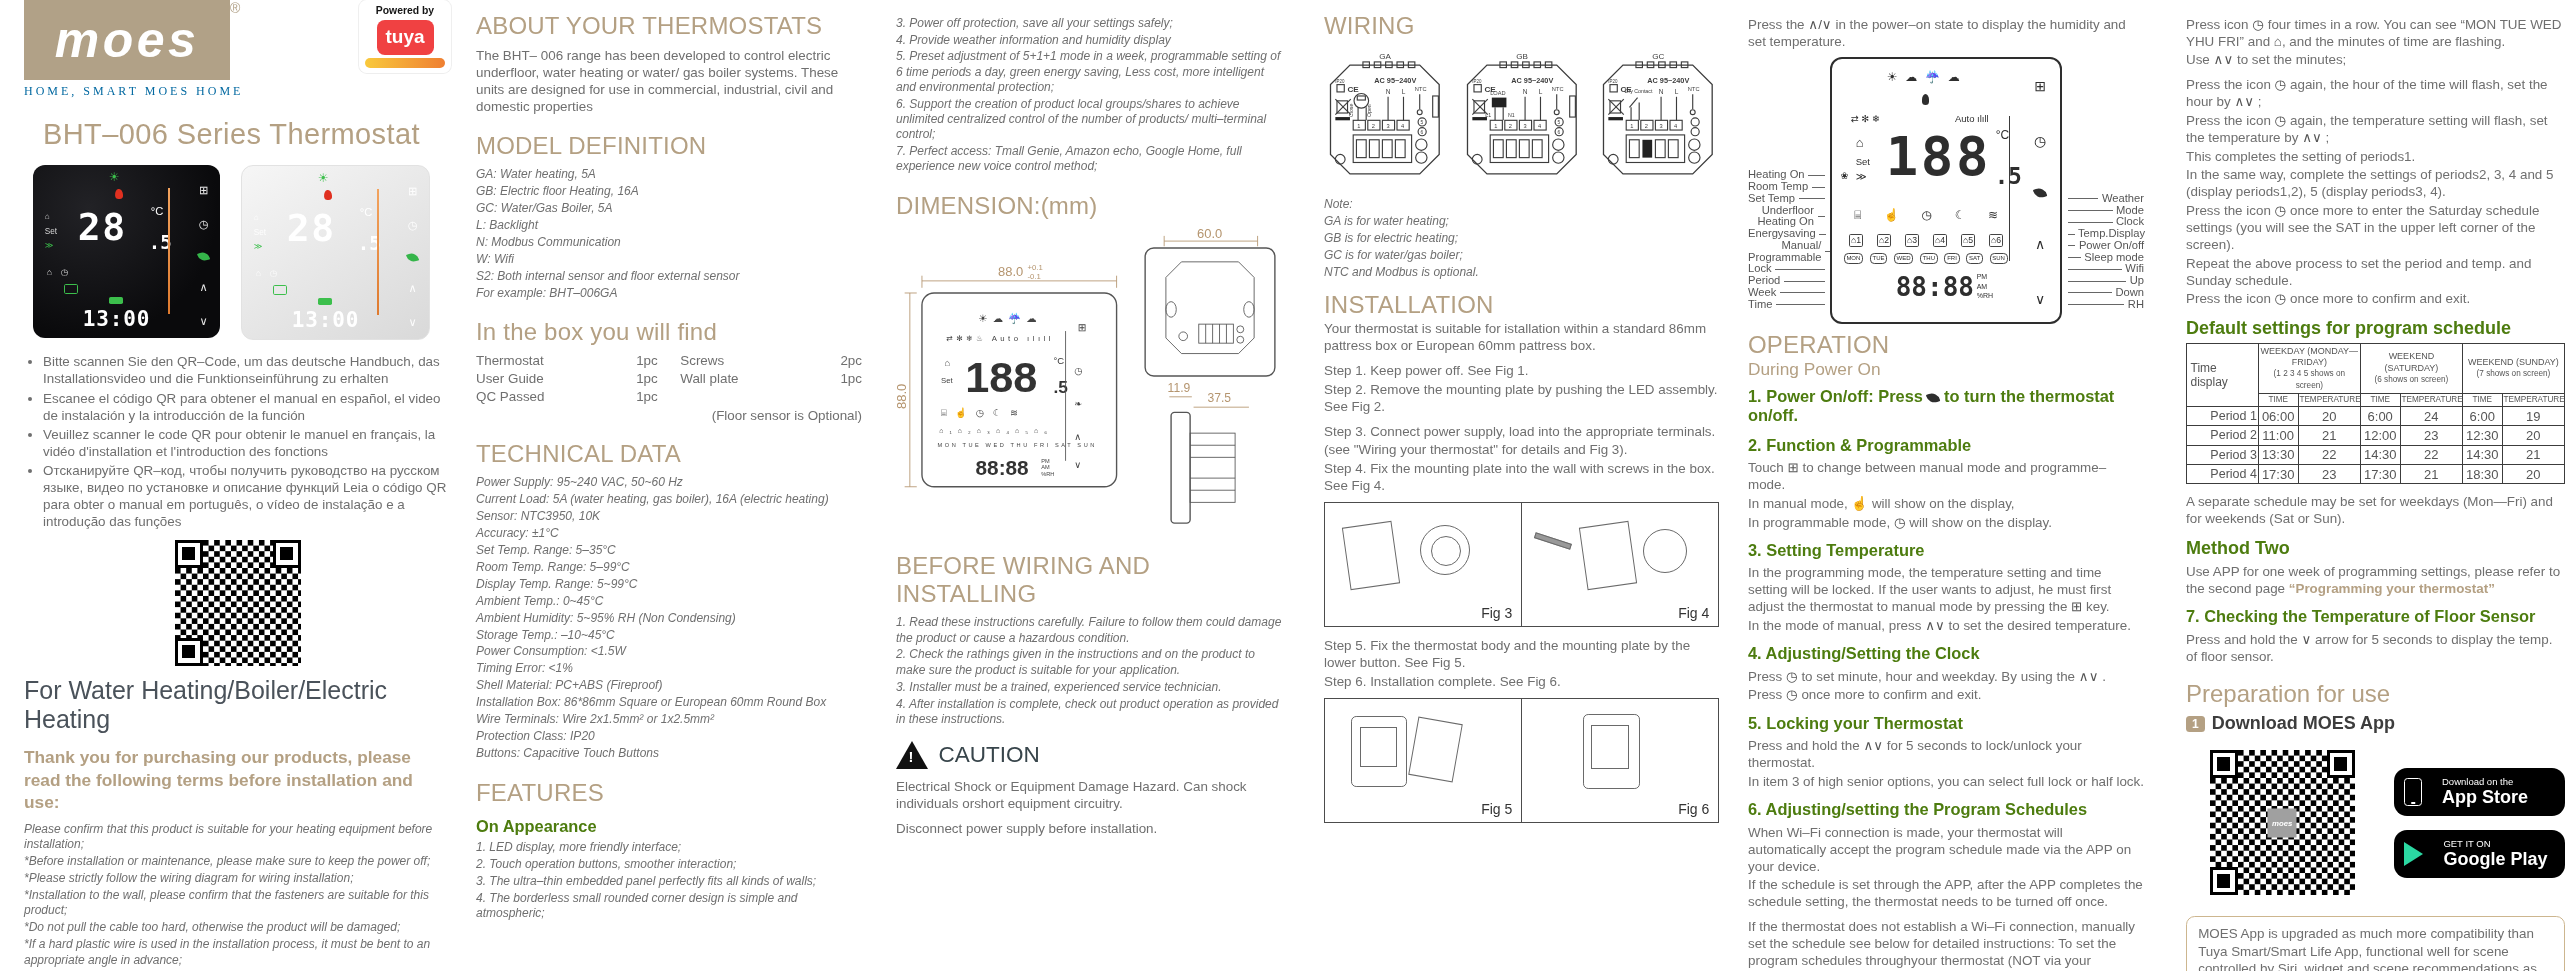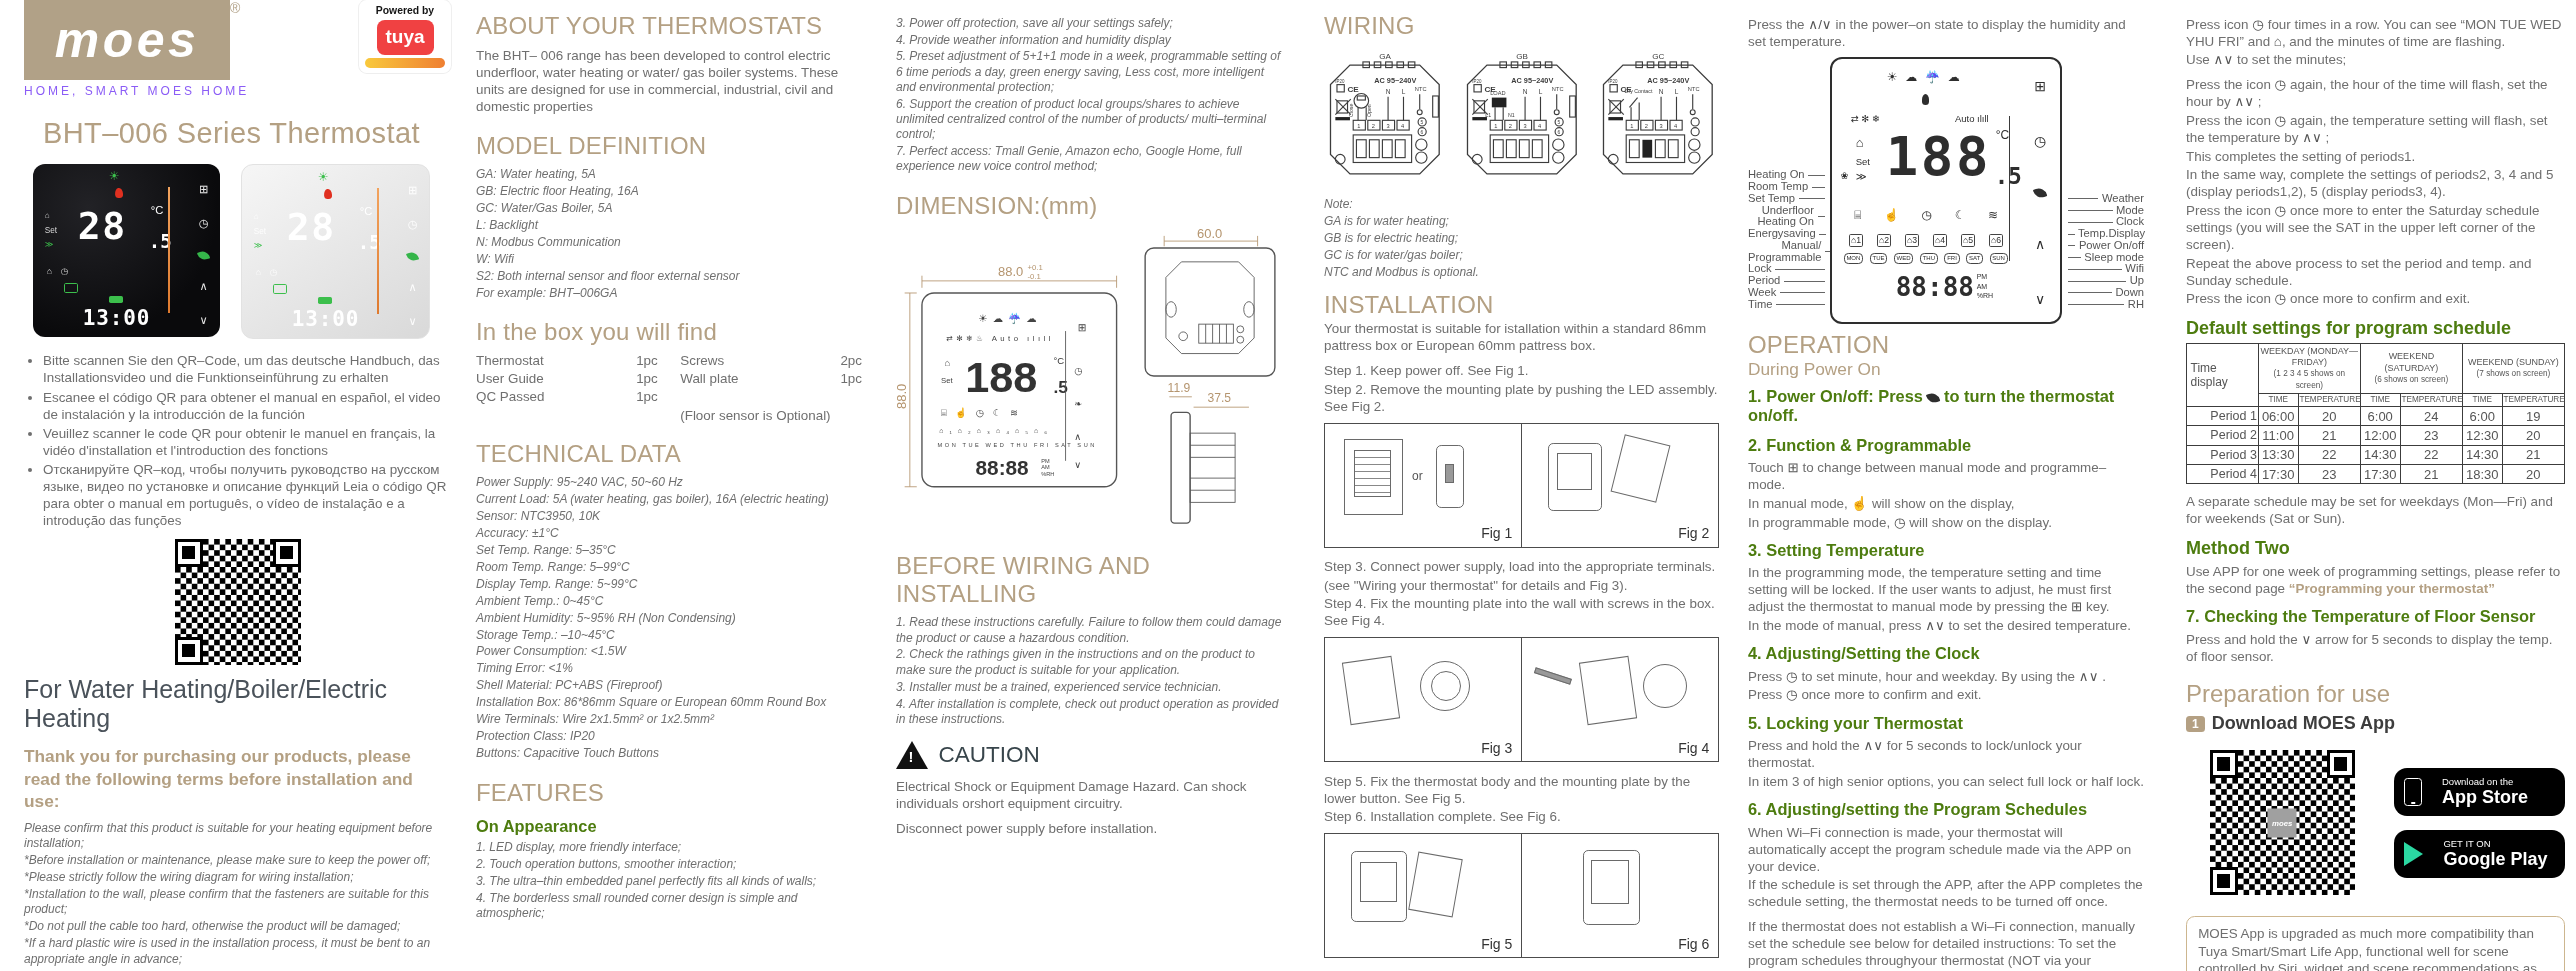--- a/index.html
+++ b/index.html
@@ -15,21 +15,21 @@
   p{margin:0 0 7.8px;font-size:13.4px;line-height:1.27;}
   .h-accent{color:#b4a083;font-size:24px;font-weight:500;margin:17.3px 0 7px;letter-spacing:0.2px;}
   .h-accent.first{margin-top:12px;}
   .bold-h{color:#4d7c0f;font-weight:bold;font-size:16.4px;margin:10.4px 0 4.3px;}
   .line{margin:0 0 1.7px;font-size:12px;line-height:1.27;font-style:italic;}
   
   .logo-row{display:flex;justify-content:space-between;align-items:flex-start;}
   .logo-block{width:206px;height:80px;background:#b1a187;display:flex;align-items:center;justify-content:center;}
   .logo-word{color:#fff;font-size:50px;font-weight:bold;font-style:italic;letter-spacing:3.5px;line-height:1;}
   .logo-reg{color:#b1a187;font-size:14px;vertical-align:top;}
-  .logo-tag{color:#8b5cf6;font-size:12px;letter-spacing:3px;margin-top:4.3px;}
+  .logo-tag{color:#0369a1;font-size:12px;letter-spacing:3px;margin-top:4.3px;font-family:Liberation Serif, serif;}
   .tuya{width:80px;background:#fff;border-radius:7.8px;box-shadow:0 0 0 0.9px #eee;padding:5.2px 6px;text-align:center;}
   .tuya .pb{font-weight:bold;color:#151515;font-size:10.4px;}
   .tuya .tile{margin:3.5px auto 3.5px;width:57px;height:35px;background:#f04142;border-radius:7.8px;color:#fff;
               font-size:19px;font-weight:bold;display:flex;align-items:center;justify-content:center;}
   .tuya .bar{height:9.5px;border-radius:5.2px;background:linear-gradient(90deg,#f9c93c,#ef7f31);}
   .doc-title{color:#b4a083;font-size:29px;margin:19px 0 14px 19px;letter-spacing:0.4px;}
   .thermo-row{display:flex;gap:21px;margin:0 0 14px 8.7px;}
   .thermo{width:187px;height:173px;border-radius:12px;position:relative;overflow:hidden;}
   .thermo.black{background:radial-gradient(circle at 30% 25%,#222226,#0a0a0c 70%);}
   .thermo.white{background:linear-gradient(145deg,#f6f6f6,#d9d9d9);border:0.9px solid #e2e2e2;}
@@ -63,21 +63,21 @@
   .qr .f.tl{top:0;left:0;} .qr .f.tr{top:0;right:0;} .qr .f.bl{bottom:0;left:0;}
   .qr .overlay{position:absolute;left:50%;top:50%;transform:translate(-50%,-50%);width:29px;height:29px;
       background:#a0a0a0;color:#fff;display:flex;align-items:center;justify-content:center;
       font-size:7.8px;font-style:italic;font-weight:bold;}
   .for-h{color:#4a525a;font-size:25px;margin:8.7px 0 12px;}
   .thanks{color:#b4a083;font-weight:bold;font-size:17.3px;line-height:1.3;margin:0 0 8.7px;}
   
   .boxlist{display:flex;gap:22.5px;font-size:13.4px;margin-bottom:3.5px;}
   .boxcol{flex:1;}
   .boxrow{display:flex;justify-content:space-between;margin-bottom:2.6px;}
-  .boxnote{text-align:left;font-size:13.4px;margin-top:22px;}
+  .boxnote{text-align:right;font-size:13.4px;margin-top:22px;}
   
   .wd-row{display:flex;justify-content:space-between;margin:1.7px 0 5.2px;gap:15px;}
   .wd{width:126px;height:145px;}
   .wd text{fill:#3c3c3c;font-family:"Liberation Sans",sans-serif;}
   .wd .oct{fill:none;stroke:#3c3c3c;stroke-width:1.6;}
   .wd .ln{stroke:#3c3c3c;stroke-width:1.4;fill:none;}
   .wd .bx{fill:none;stroke:#3c3c3c;stroke-width:1.4;}
   .wd .blk{fill:#222;}
   
   .figbox{border:1.7px solid #4c4c4c;display:flex;height:123px;margin:5.2px 0 10.4px;}
@@ -581,36 +581,20 @@
     </div>
     <div class="line">Note:</div>
     <div class="line">GA is for water heating;</div>
     <div class="line">GB is for electric heating;</div>
     <div class="line">GC is for water/gas boiler;</div>
     <div class="line">NTC and Modbus is optional.</div>
     <div class="h-accent" style="margin-top:10.4px;margin-bottom:1.7px;">INSTALLATION</div>
     <p>Your thermostat is suitable for istallation within a standard 86mm pattress box or European 60mm pattress box.</p>
     <p style="margin-bottom:1.7px;">Step 1. Keep power off. See Fig 1.</p>
     <p>Step 2. Remove the mounting plate by pushing the LED assembly. See Fig 2.</p>
-    <div class="figbox">
-      <div class="figcell first">
-        <span class="sk" style="left:19px;top:15.6px;width:57px;height:74px;"></span>
-        <span class="sk" style="left:29px;top:26px;width:35px;height:45px;background:repeating-linear-gradient(#fff 0 6px,#888 6px 7px);"></span>
-        <span class="or-lab" style="left:87px;top:45px;">or</span>
-        <span class="sk skr" style="left:111px;top:21px;width:26px;height:61px;"></span>
-        <span class="sk" style="left:120px;top:40px;width:7px;height:17.3px;background:#999;"></span>
-        <span class="figlab">Fig 1</span>
-      </div>
-      <div class="figcell">
-        <span class="sk skr" style="left:26px;top:19px;width:52px;height:66px;"></span>
-        <span class="sk" style="left:35px;top:29px;width:33px;height:35px;"></span>
-        <span class="sk" style="left:95px;top:15.6px;width:45px;height:57px;transform:rotate(14deg);"></span>
-        <span class="figlab">Fig 2</span>
-      </div>
-    </div>
     <p style="margin-bottom:1.7px;">Step 3. Connect power supply, load into the appropriate terminals.</p>
     <p style="margin-bottom:1.7px;">(see "Wiring your thermostat" for details and Fig 3).</p>
     <p>Step 4. Fix the mounting plate into the wall with screws in the box. See Fig 4.</p>
     <div class="figbox">
       <div class="figcell first">
         <span class="sk" style="left:21px;top:21px;width:48px;height:61px;transform:rotate(-8deg);"></span>
         <span class="sk skc" style="left:95px;top:22.5px;width:48px;height:48px;"></span>
         <span class="sk skc" style="left:106px;top:33px;width:28px;height:28px;"></span>
         <span class="figlab">Fig 3</span>
       </div>

